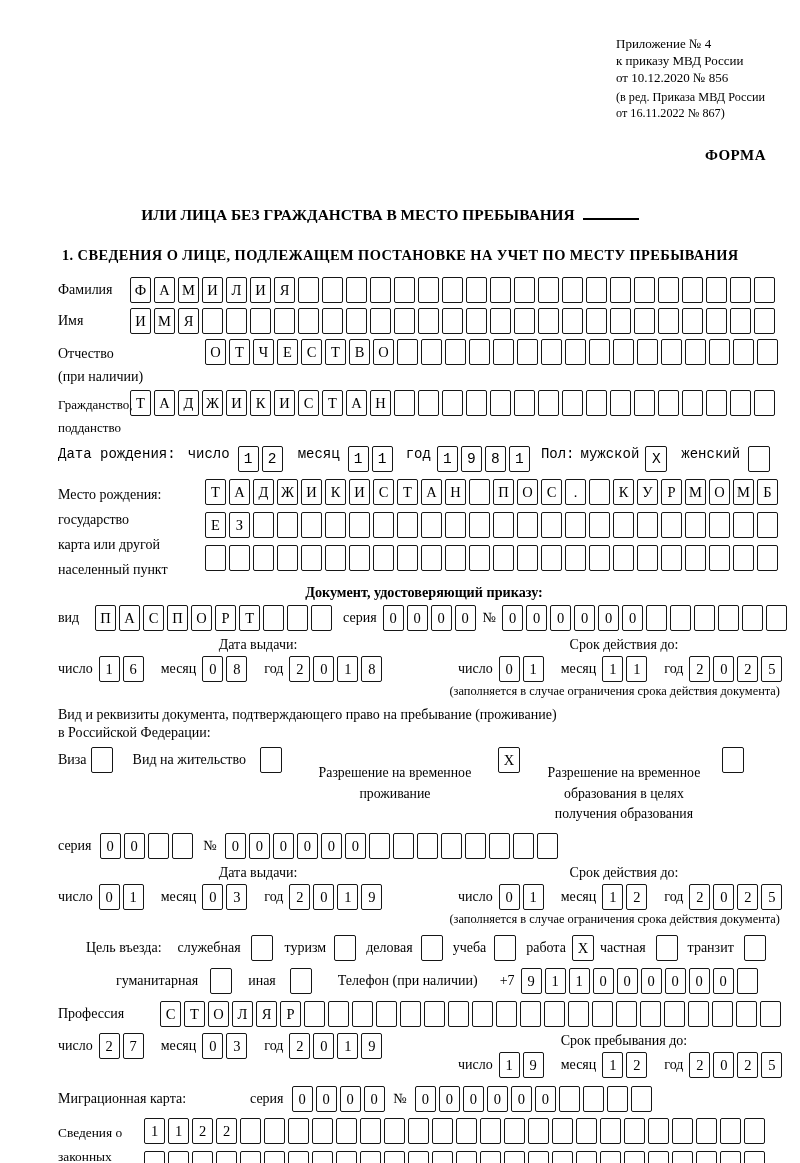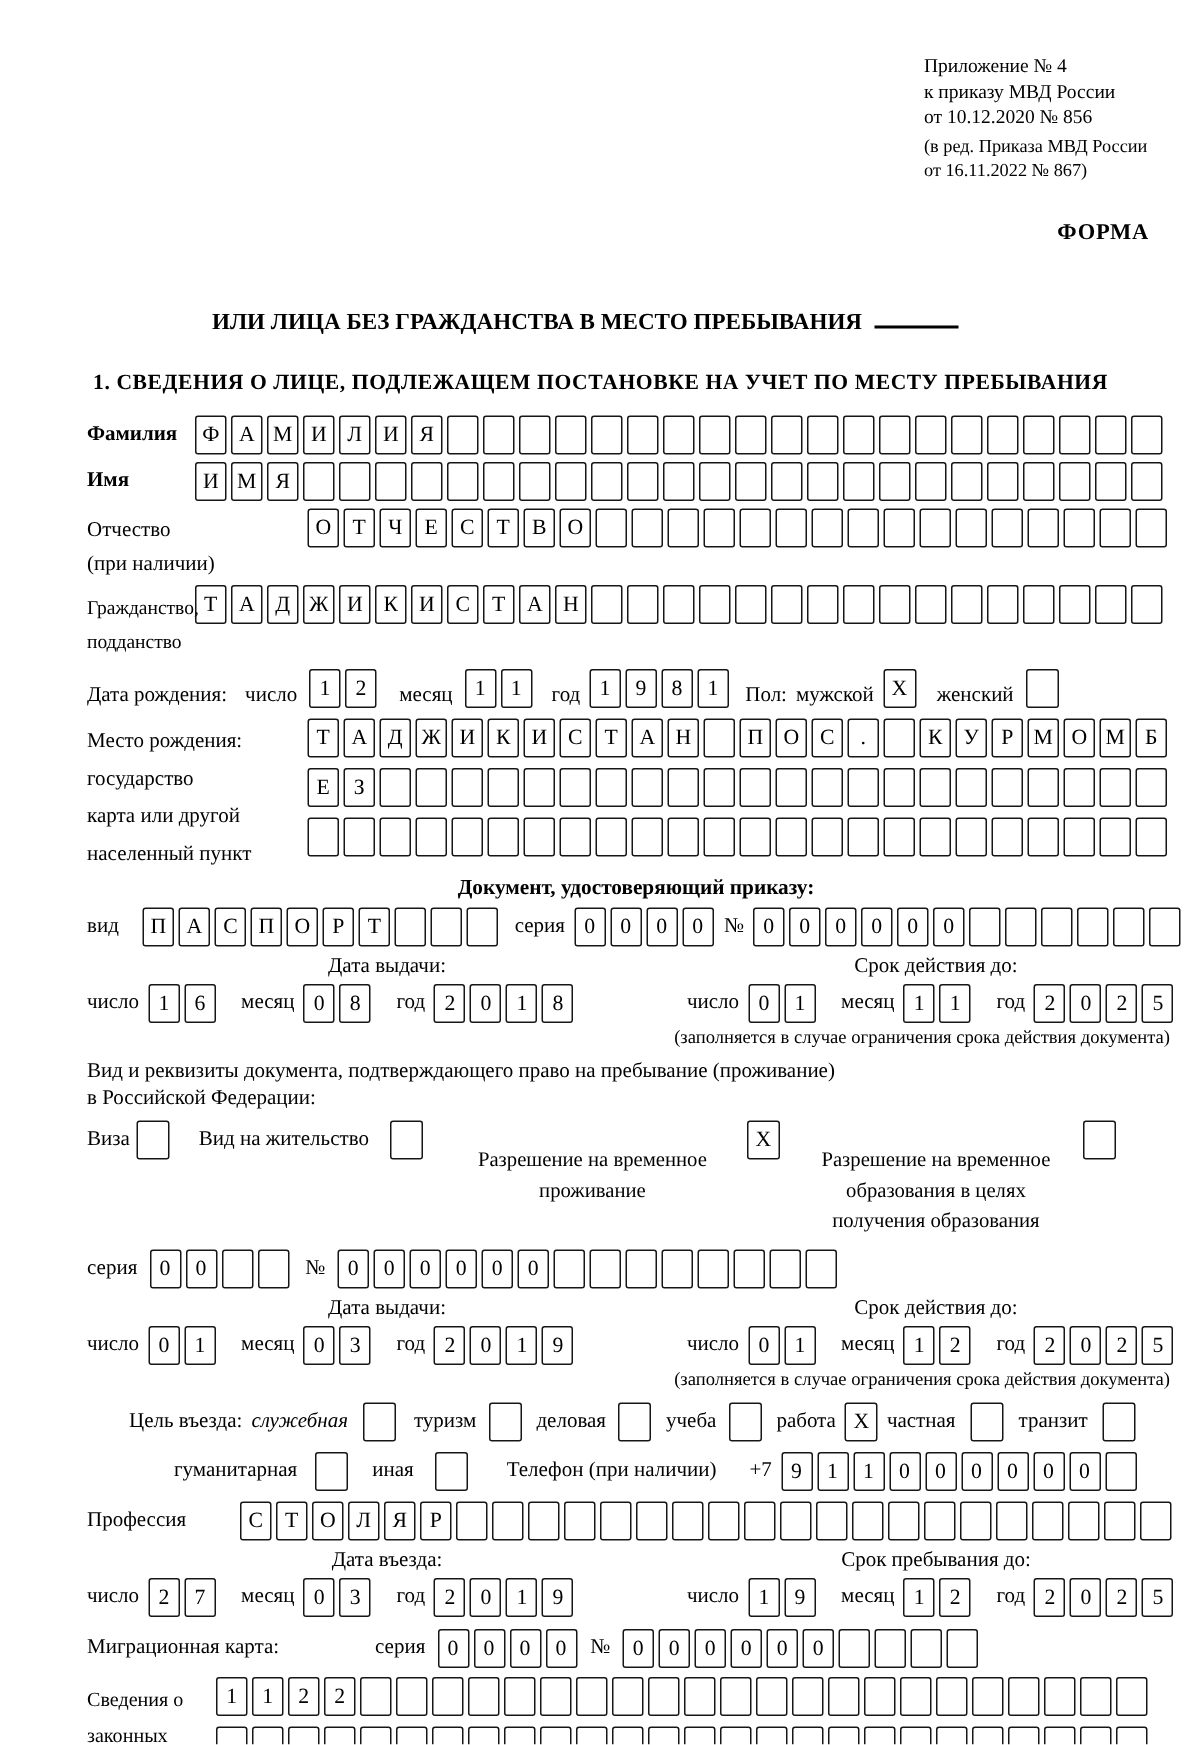--- a/index.html
+++ b/index.html
@@ -7,21 +7,21 @@
         font-family:"Liberation Serif","DejaVu Serif",serif;overflow:hidden;}
   .annex{position:absolute;left:616px;top:36px;font-size:13px;line-height:1.3;}
   .annex .note{font-size:12.2px;margin-top:3px;}
   .forma{position:absolute;top:147px;right:34px;font-weight:bold;font-size:15px;letter-spacing:.5px;}
   .title{position:absolute;top:180px;left:40px;width:700px;text-align:center;
          font-weight:bold;font-size:15.4px;line-height:1.5;}
   .uline{display:inline-block;width:56px;border-bottom:2px solid #000;height:2px;margin-left:8px;}
   .sect{position:absolute;top:247px;left:62px;font-weight:bold;font-size:14.4px;letter-spacing:.4px;white-space:nowrap;}
   .form{position:absolute;top:277px;left:58px;width:732px;font-size:14px;}
   .row{display:flex;align-items:flex-start;margin-bottom:5px;}
-  .lbl{flex:0 0 auto;padding-top:5px;white-space:nowrap;font-weight:bold;}
+  .lbl{flex:0 0 auto;padding-top:5px;white-space:nowrap;}
   .lblcol{flex:0 0 auto;line-height:23px;padding-top:3px;white-space:nowrap;}
   .boxes{display:flex;flex-wrap:nowrap;}
   .cell{box-sizing:border-box;width:21px;height:26px;border:1.6px solid #161616;border-radius:2px;
         margin-right:3px;display:inline-flex;align-items:center;justify-content:center;
         font-size:14.5px;flex:0 0 auto;}
   .cb{box-sizing:border-box;width:22px;height:26px;border:1.6px solid #161616;border-radius:2px;
       display:inline-flex;align-items:center;justify-content:center;font-size:14.5px;flex:0 0 auto;}
   .stack{display:flex;flex-direction:column;}
   .boxrows .boxes{margin-bottom:7px;}
   .center-b{text-align:center;font-weight:bold;font-size:14.2px;margin:2px 0 4px 0;}
@@ -194,21 +194,21 @@
           <span class="cell"></span>
           <span class="cell"></span>
           <span class="cell"></span>
           <span class="cell"></span>
           <span class="cell"></span>
           <span class="cell"></span>
           <span class="cell"></span>
         </div>
     </div>
 
-    <div class="row" style="align-items:flex-end;margin-bottom:7px;">
+    <div class="row" style="align-items:flex-start;margin-bottom:7px;font-family:Liberation Mono, monospace;">
       <span class="t" style="margin-right:12px;">Дата рождения:</span>
       <span style="margin-right:8px;">число</span>
       <span class="boxes">
           <span class="cell">1</span>
           <span class="cell">2</span>
         </span>
       <span style="margin:0 8px 0 12px;">месяц</span>
       <span class="boxes">
           <span class="cell">1</span>
           <span class="cell">1</span>
@@ -495,21 +495,21 @@
               <span class="cell">2</span>
               <span class="cell">5</span>
             </span>
         </div>
       </div>
     </div>
     <div class="smallnote">(заполняется в случае ограничения срока действия документа)</div>
 
     <div class="purp">
       <span class="t">Цель въезда:</span>
-      <span class="t" style="margin-left:6px;font-style:italic;">служебная</span>
+      <span class="t" style="margin-left:16px;">служебная</span>
       <span class="cb" style="margin-left:10px;"></span>
       <span class="t" style="margin-left:12px;">туризм</span>
       <span class="cb" style="margin-left:8px;"></span>
       <span class="t" style="margin-left:10px;">деловая</span>
       <span class="cb" style="margin-left:8px;"></span>
       <span class="t" style="margin-left:10px;">учеба</span>
       <span class="cb" style="margin-left:8px;"></span>
       <span class="t" style="margin-left:10px;">работа</span>
       <span class="cb" style="margin-left:6px;">X</span>
       <span class="t" style="margin-left:6px;">частная</span>
@@ -566,21 +566,20 @@
           <span class="cell"></span>
           <span class="cell"></span>
           <span class="cell"></span>
           <span class="cell"></span>
           <span class="cell"></span>
         </span>
     </div>
 
     <div class="pair">
       <div class="cl">
-        <div class="phead">Дата въезда:</div>
         <div class="dateline">
           <span class="t">число</span>
           <span class="boxes">
               <span class="cell">2</span>
               <span class="cell">7</span>
             </span>
           <span class="t g">месяц</span>
           <span class="boxes">
               <span class="cell">0</span>
               <span class="cell">3</span>

